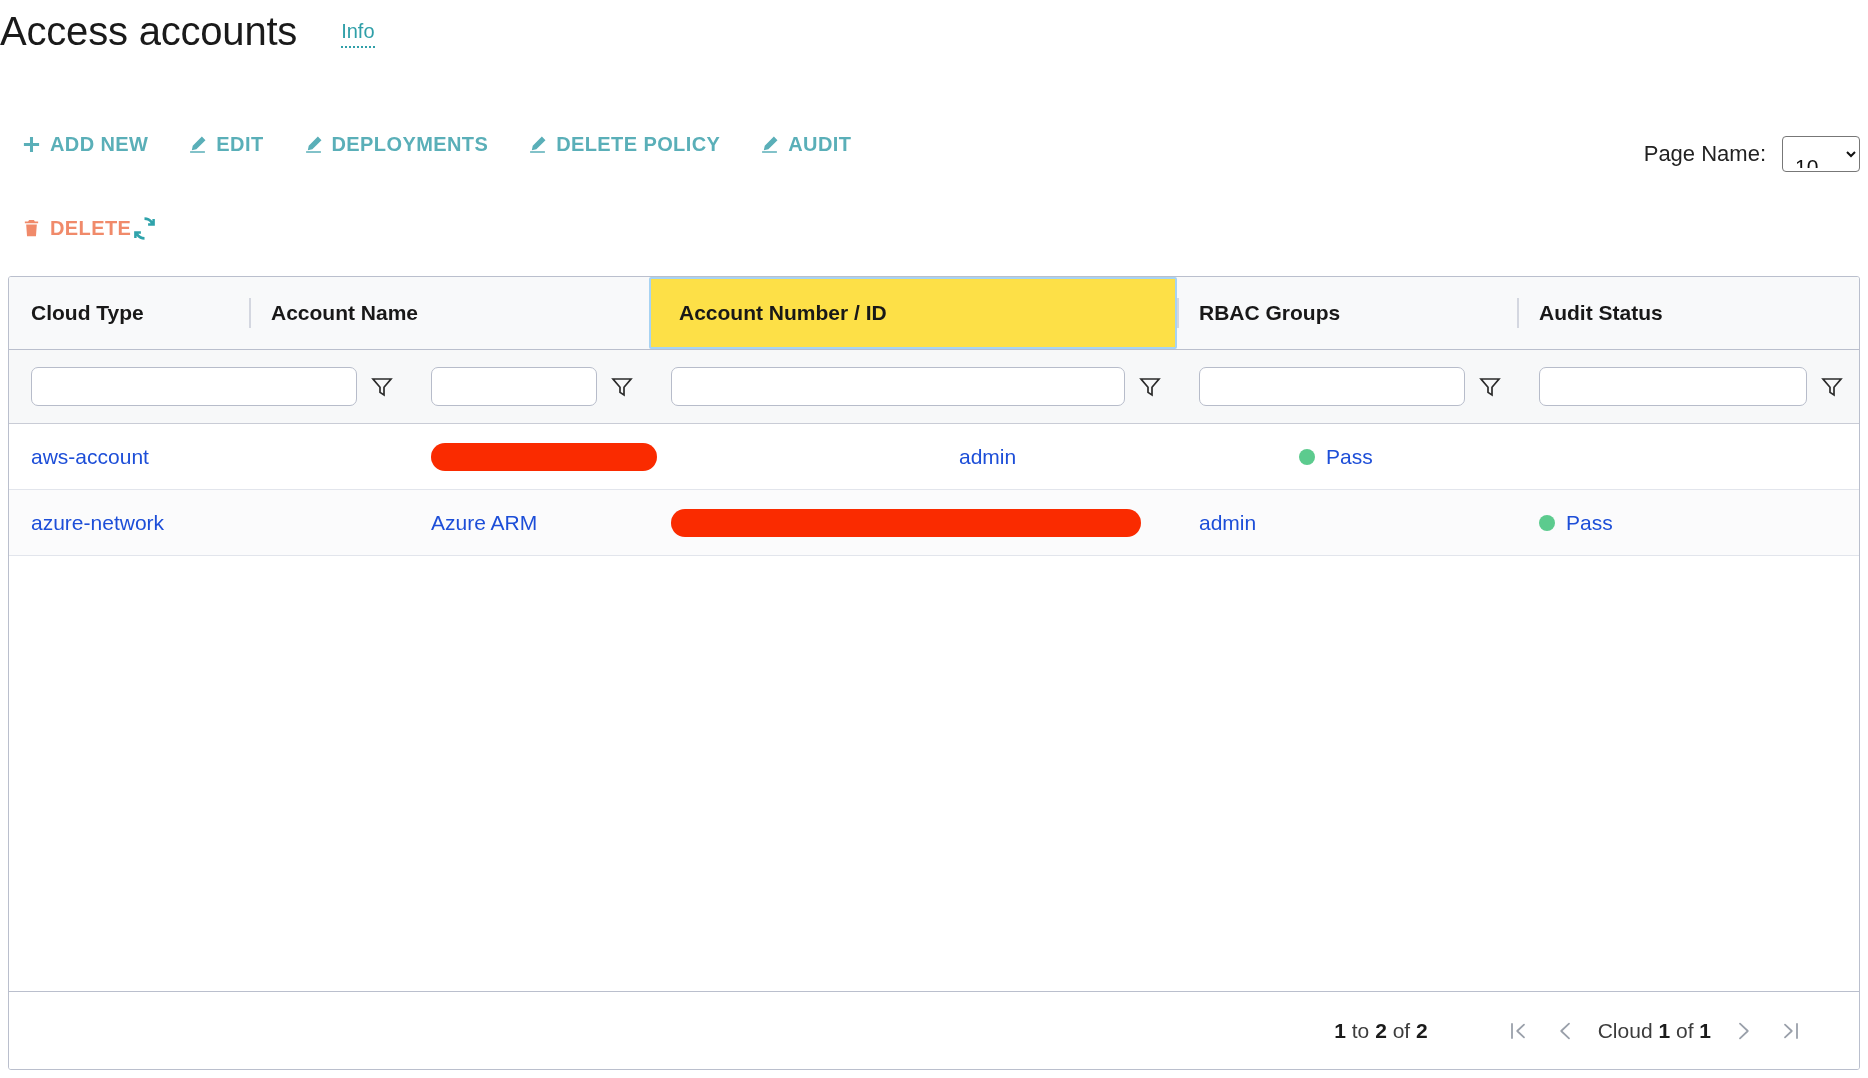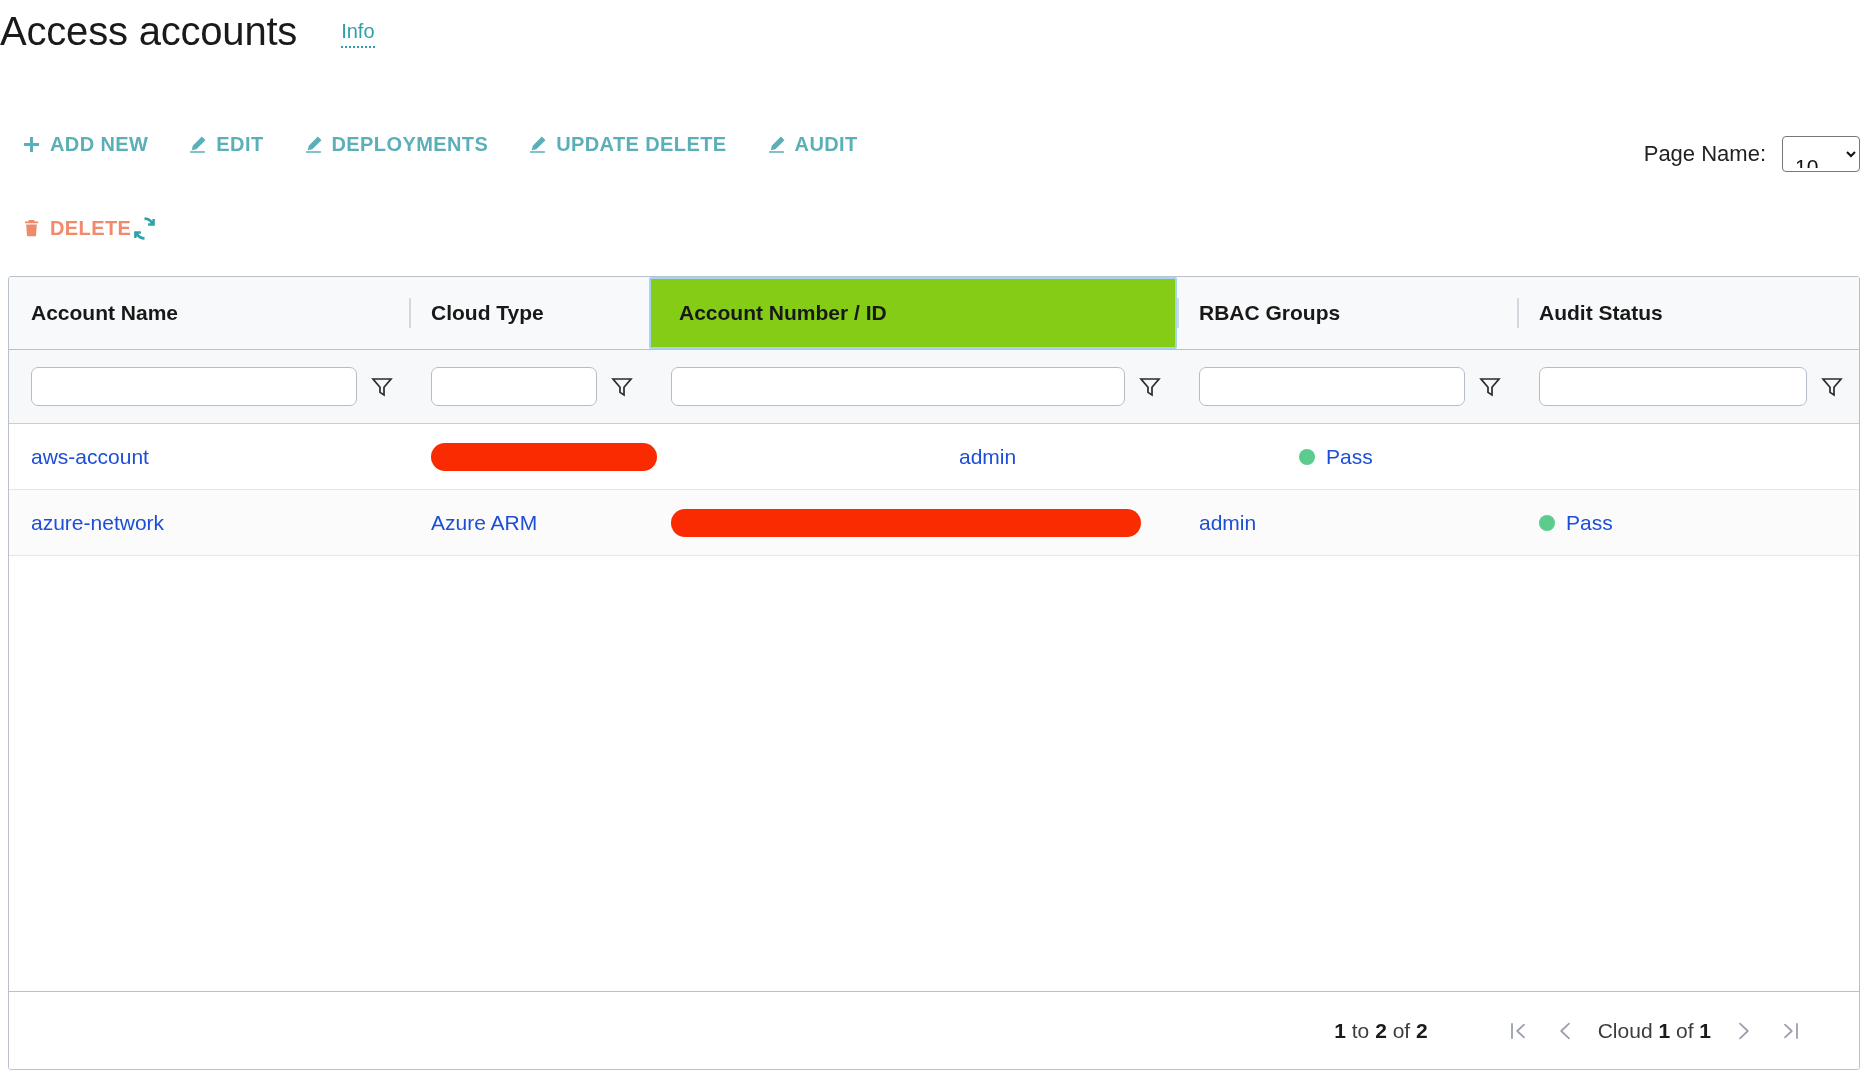--- a/index.html
+++ b/index.html
@@ -125,21 +125,21 @@
   .hcell + .hcell::before {
     content: "";
     position: absolute;
     left: 0; top: 21px; bottom: 21px;
     width: 2px;
     background: #d4d7e0;
   }
   .hcell.focused {
     border: 2px solid #a7d3f3;
     border-radius: 2px;
-    background: #84cc16;
+    background: #fde047;
     padding-left: 28px;
   }
   .hcell.focused::before { display: none; }
 
   .grid-filters {
     display: flex;
     height: 74px;
     background: #f7f8f9;
     border-bottom: 1px solid #c9ccd6;
     flex: 0 0 auto;
@@ -268,21 +268,21 @@
           </svg>
       </span>
       <span>DEPLOYMENTS</span>
     </button>
     <button class="tb-btn">
       <span class="tb-icon">
         <svg width="19" height="19" viewBox="0 0 20 20">
             <path d="M14.6 1.6l3.8 3.8-9.6 9.6-4.8 1 1-4.8zM2.2 17.2h15.6v1.6H2.2z" fill="#5aafb8"></path>
           </svg>
       </span>
-      <span>UPDATE DELETE</span>
+      <span>DELETE POLICY</span>
     </button>
     <button class="tb-btn">
       <span class="tb-icon">
         <svg width="19" height="19" viewBox="0 0 20 20">
             <path d="M14.6 1.6l3.8 3.8-9.6 9.6-4.8 1 1-4.8zM2.2 17.2h15.6v1.6H2.2z" fill="#5aafb8"></path>
           </svg>
       </span>
       <span>AUDIT</span>
     </button>
   </div>
@@ -309,25 +309,25 @@
   <div class="pagesize">
     <span class="pagesize-label">Page Name:</span>
     <select class="pagesize-select">
       <option>10</option>
     </select>
   </div>
 
   <div class="grid">
 
     <div class="grid-header">
+      <div class="hcell c1">
+        <span>Cloud Type</span>
+      </div>
       <div class="hcell c0">
         <span>Account Name</span>
-      </div>
-      <div class="hcell c1">
-        <span>Cloud Type</span>
       </div>
       <div class="hcell c2 focused">
         <span>Account Number / ID</span>
       </div>
       <div class="hcell c3">
         <span>RBAC Groups</span>
       </div>
       <div class="hcell c4">
         <span>Audit Status</span>
       </div>

